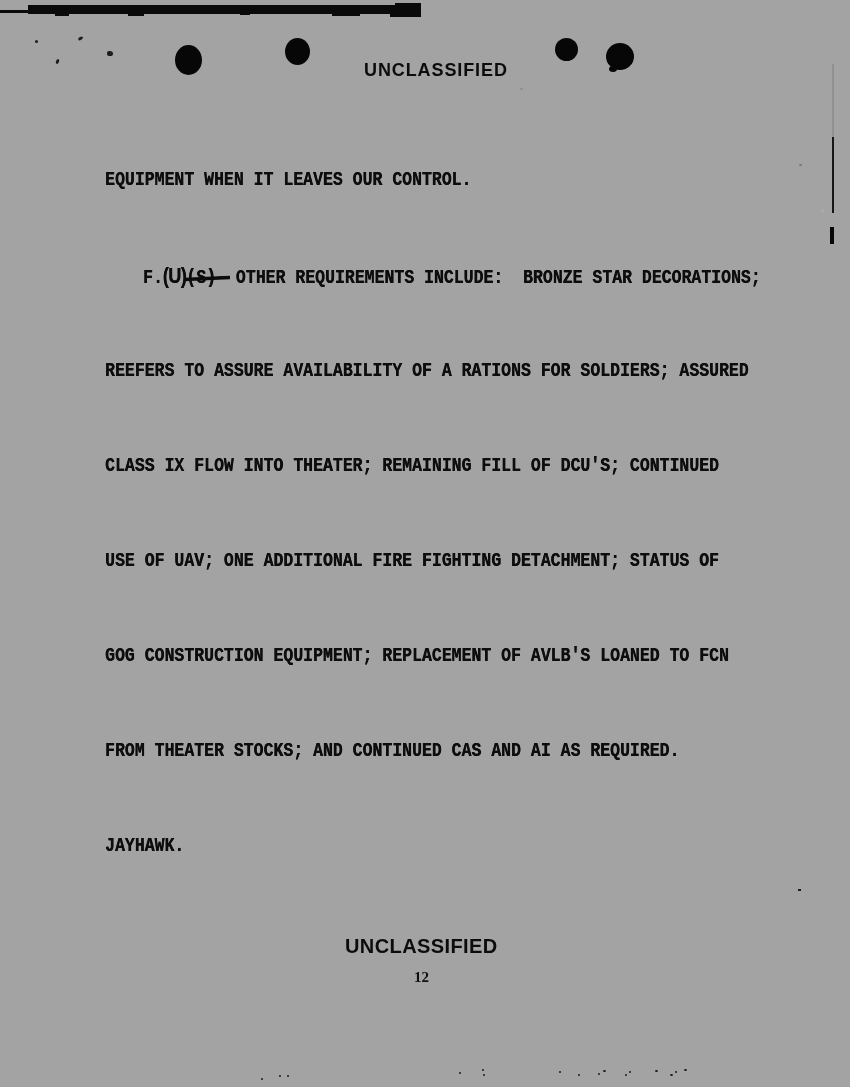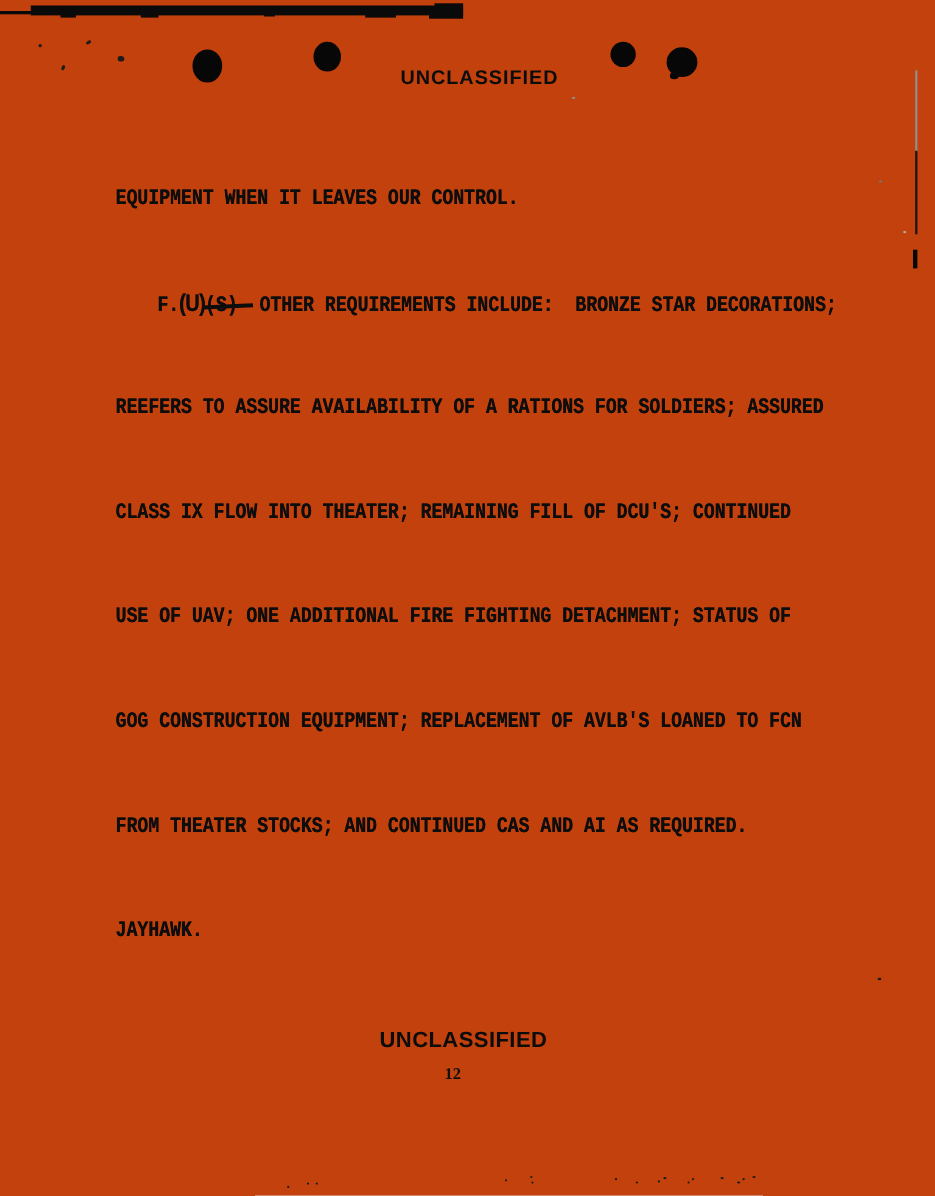--- a/index.html
+++ b/index.html
@@ -1,38 +1,38 @@
 <!DOCTYPE html>
 <html><head>
 <meta charset="utf-8">
 <style>
   html,body { margin:0; padding:0; background:#e8e8e8; }
   .page {
-    position:relative; width:850px; height:1087px; background:#c2410c;
+    position:relative; width:850px; height:1087px; background:#a3a3a3;
     margin:0 auto; overflow:hidden;
     font-family:"Liberation Sans", sans-serif;
   }
   
   .bar-seg { position:absolute; background:#0a0a0a; }
   
   .punch { position:absolute; background:#070707; border-radius:50%; }
   .speck { position:absolute; background:#1c1c1c; border-radius:50%; }
   
   .header-cls {
     position:absolute; left:364px; top:61px;
     font:700 18px/19px "Liberation Sans", sans-serif;
     letter-spacing:0.9px; color:#0c0c0c; white-space:pre;
   }
   .footer-cls {
     position:absolute; left:345px; top:936px;
     font:700 20px/20px "Liberation Sans", sans-serif;
     letter-spacing:0.4px; color:#0c0c0c; white-space:pre;
   }
   .page-num {
-    position:absolute; left:404px; top:970px;
+    position:absolute; left:414px; top:970px;
     font:700 15px/15px "Liberation Serif", serif; color:#101010;
   }
   
   .body-txt {
     position:absolute; left:105px; top:101px; width:700px;
     font:700 16.5px/26px "Liberation Mono", "DejaVu Sans Mono", monospace;
     color:#0d0d0d; white-space:pre;
     transform:scaleY(1.22); transform-origin:0 0;
     text-shadow:0.3px 0 0 currentColor;
   }

